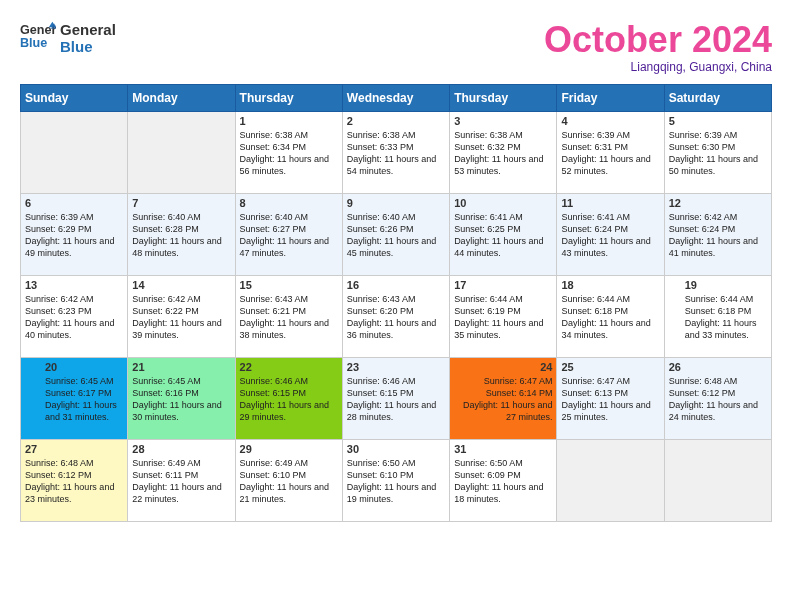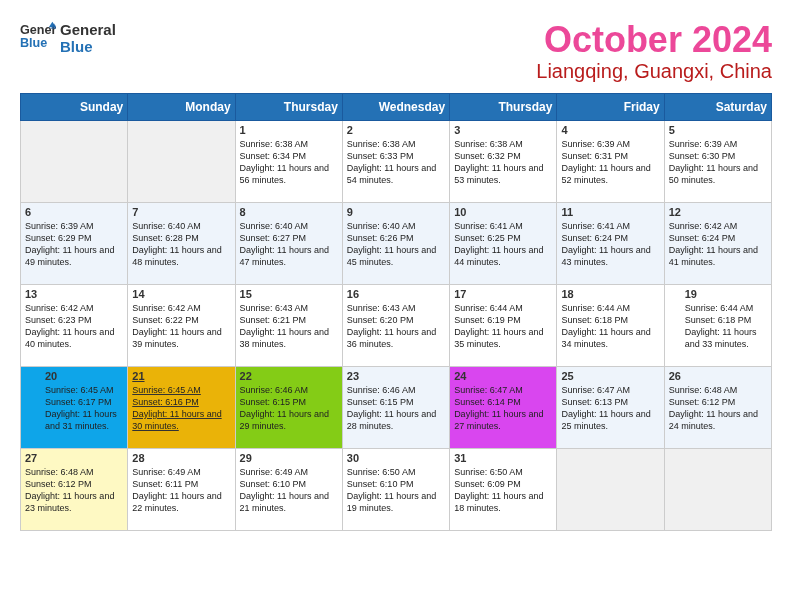--- a/index.html
+++ b/index.html
@@ -28,35 +28,35 @@
     .title-block {
       text-align: right;
     }
     .month-title {
       font-size: 36px;
       font-weight: bold;
       color: #ec4899;
       line-height: 1.1;
     }
     .subtitle {
-      font-size: 20px;
-      color: #b91c1c;
+      font-size: 12px;
+      color: #4c1d95;
     }
     table {
       width: 100%;
       border-collapse: collapse;
       table-layout: fixed;
     }
     th {
       background-color: #2471b5;
       color: #fff;
       font-size: 12px;
       font-weight: bold;
       padding: 6px 4px;
-      text-align: right;
+      text-align: left;
       border: 1px solid #1a5a9e;
     }
     td {
       vertical-align: top;
       border: 1px solid #ccc;
       padding: 3px 4px;
       font-size: 9.5px;
       color: #333;
       height: 82px;
       background: #fff;
@@ -199,33 +199,33 @@
         <td style="background: rgb(255, 255, 255); padding-left: 20px;">
           <span class="day-number">19</span>
           <div class="day-info">Sunrise: 6:44 AM<br>Sunset: 6:18 PM<br>Daylight: 11 hours and 33 minutes.</div>
         </td>
       </tr>
       <tr>
         <td style="background: #0ea5e9; padding-left: 24px;">
           <span class="day-number">20</span>
           <div class="day-info">Sunrise: 6:45 AM<br>Sunset: 6:17 PM<br>Daylight: 11 hours and 31 minutes.</div>
         </td>
-        <td style="background: #eab308; text-decoration: underline;">
+        <td style="background: #86efac;">
           <span class="day-number">21</span>
           <div class="day-info">Sunrise: 6:45 AM<br>Sunset: 6:16 PM<br>Daylight: 11 hours and 30 minutes.</div>
         </td>
         <td style="background: #84cc16;">
           <span class="day-number">22</span>
           <div class="day-info">Sunrise: 6:46 AM<br>Sunset: 6:15 PM<br>Daylight: 11 hours and 29 minutes.</div>
         </td>
         <td style="background: rgb(238, 244, 251);">
           <span class="day-number">23</span>
           <div class="day-info">Sunrise: 6:46 AM<br>Sunset: 6:15 PM<br>Daylight: 11 hours and 28 minutes.</div>
         </td>
-        <td style="background: #d946ef;">
+        <td style="background: #f97316; text-align: right;">
           <span class="day-number">24</span>
           <div class="day-info">Sunrise: 6:47 AM<br>Sunset: 6:14 PM<br>Daylight: 11 hours and 27 minutes.</div>
         </td>
         <td style="background: rgb(238, 244, 251);">
           <span class="day-number">25</span>
           <div class="day-info">Sunrise: 6:47 AM<br>Sunset: 6:13 PM<br>Daylight: 11 hours and 25 minutes.</div>
         </td>
         <td style="background: rgb(238, 244, 251);">
           <span class="day-number">26</span>
           <div class="day-info">Sunrise: 6:48 AM<br>Sunset: 6:12 PM<br>Daylight: 11 hours and 24 minutes.</div>

